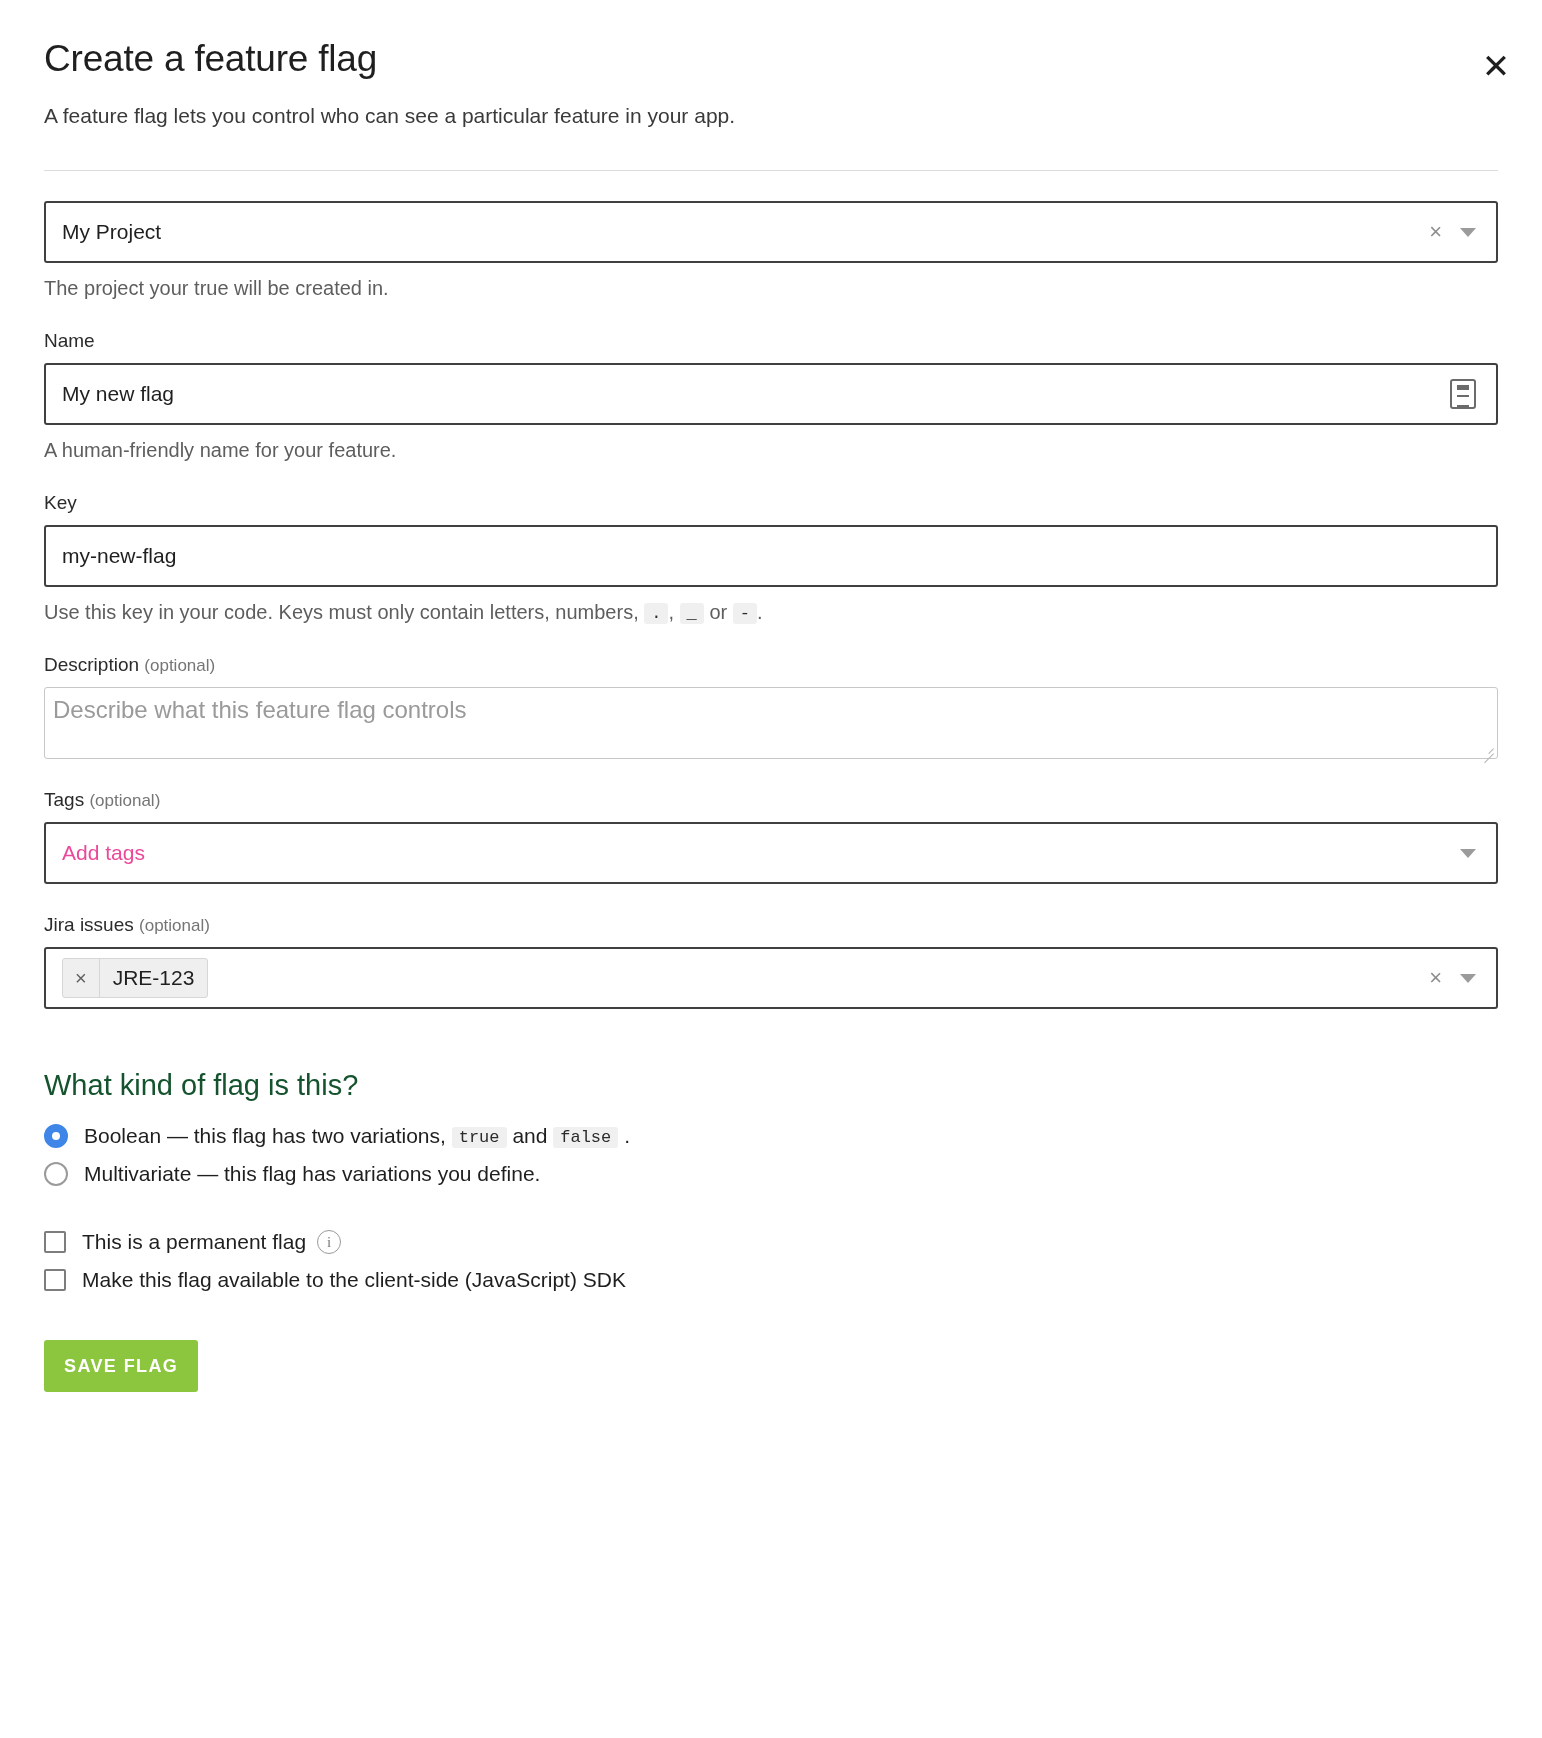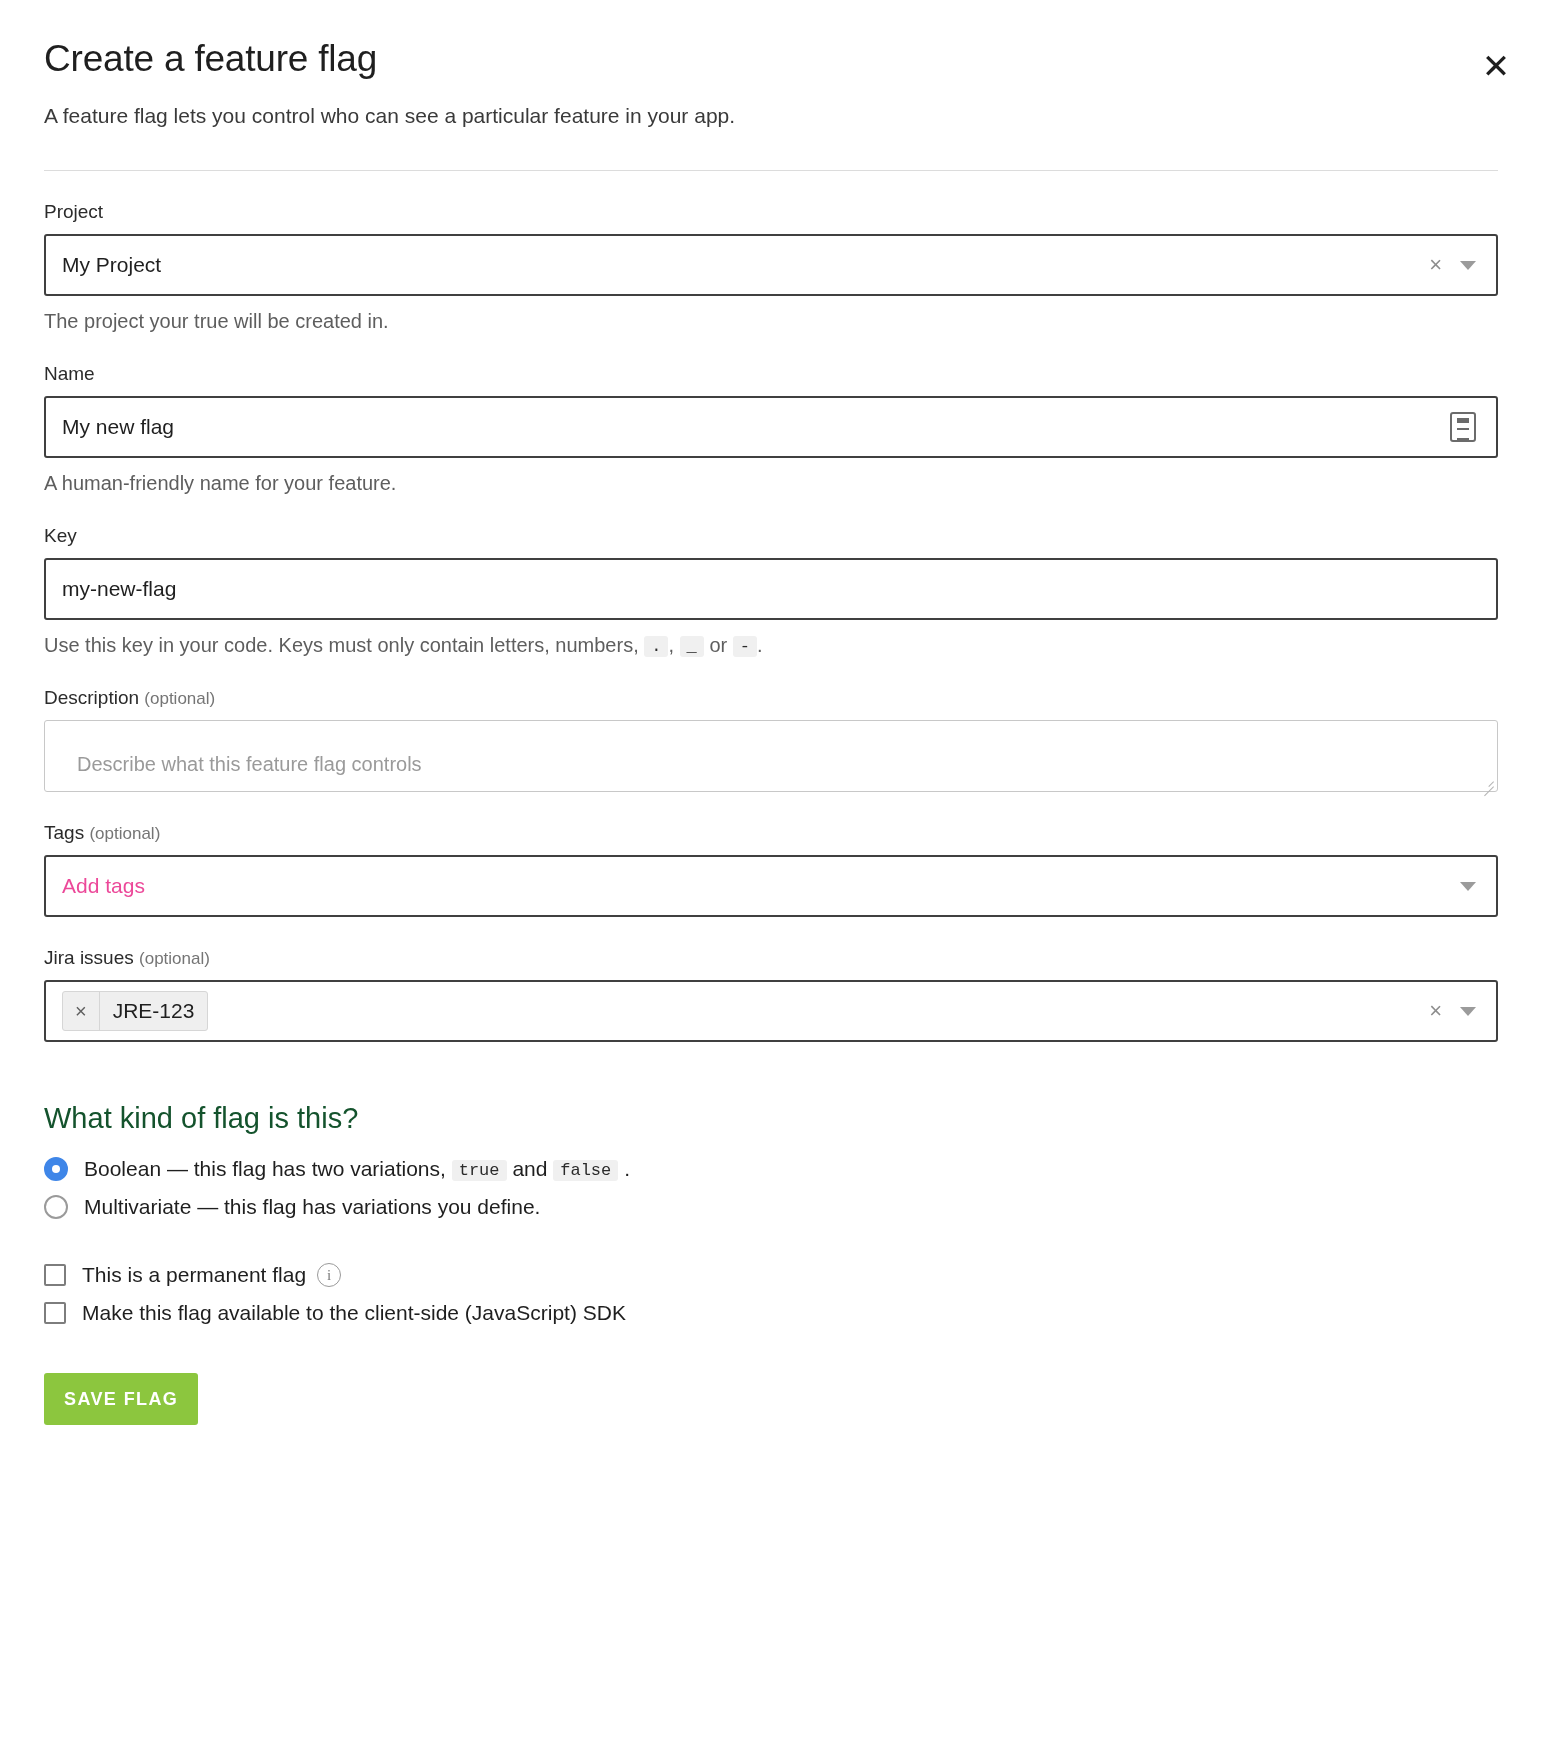--- a/index.html
+++ b/index.html
@@ -115,22 +115,22 @@
     color: #2b2b2b;
     vertical-align: middle;
   }
   .textarea {
     width: 100%;
     height: 72px;
     border: 1px solid #c8c8c8;
     border-radius: 3px;
     background: #fff;
     position: relative;
-    padding: 32px;
-    font-size: 20px;
+    padding: 8px;
+    font-size: 24px;
     color: #9a9a9a;
   }
   .resize-handle {
     position: absolute;
     right: 3px; bottom: 3px;
     width: 12px; height: 12px;
   }
   .resize-handle:before, .resize-handle:after {
     content: "";
     position: absolute;
@@ -268,21 +268,20 @@
 
   <button class="close-btn">✕</button>
 
   <h1 class="title">Create a feature flag</h1>
   <p class="subtitle">A feature flag lets you control who can see a particular feature in your app.</p>
 
   <div class="divider"></div>
 
   
   <div class="field">
-    <label class="field-label">Project</label>
     <div class="control">
       <span class="value">My Project</span>
       <span class="ctrl-right">
         <span class="x-icon">×</span>
         <span class="caret"></span>
       </span>
     </div>
     <div class="help-text">The project your true will be created in.</div>
   </div>
 

